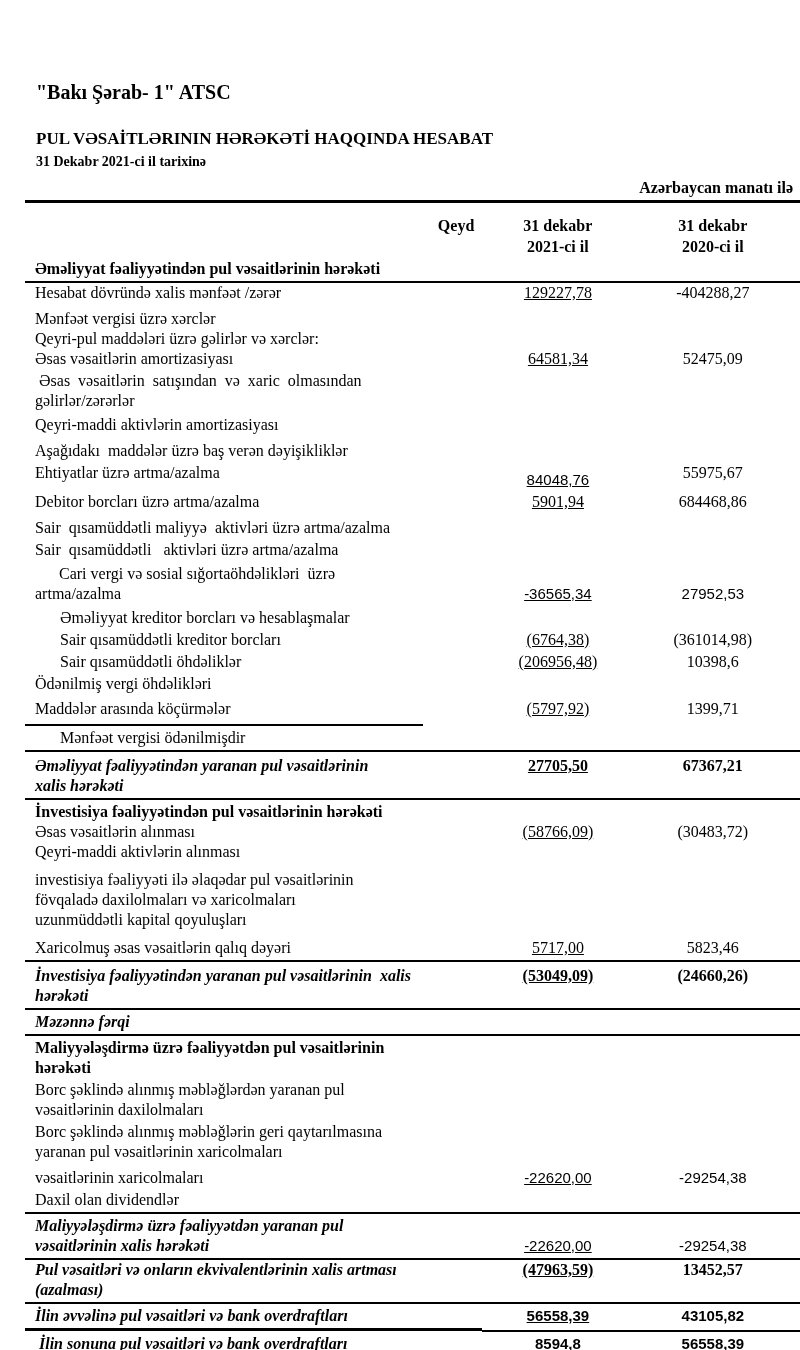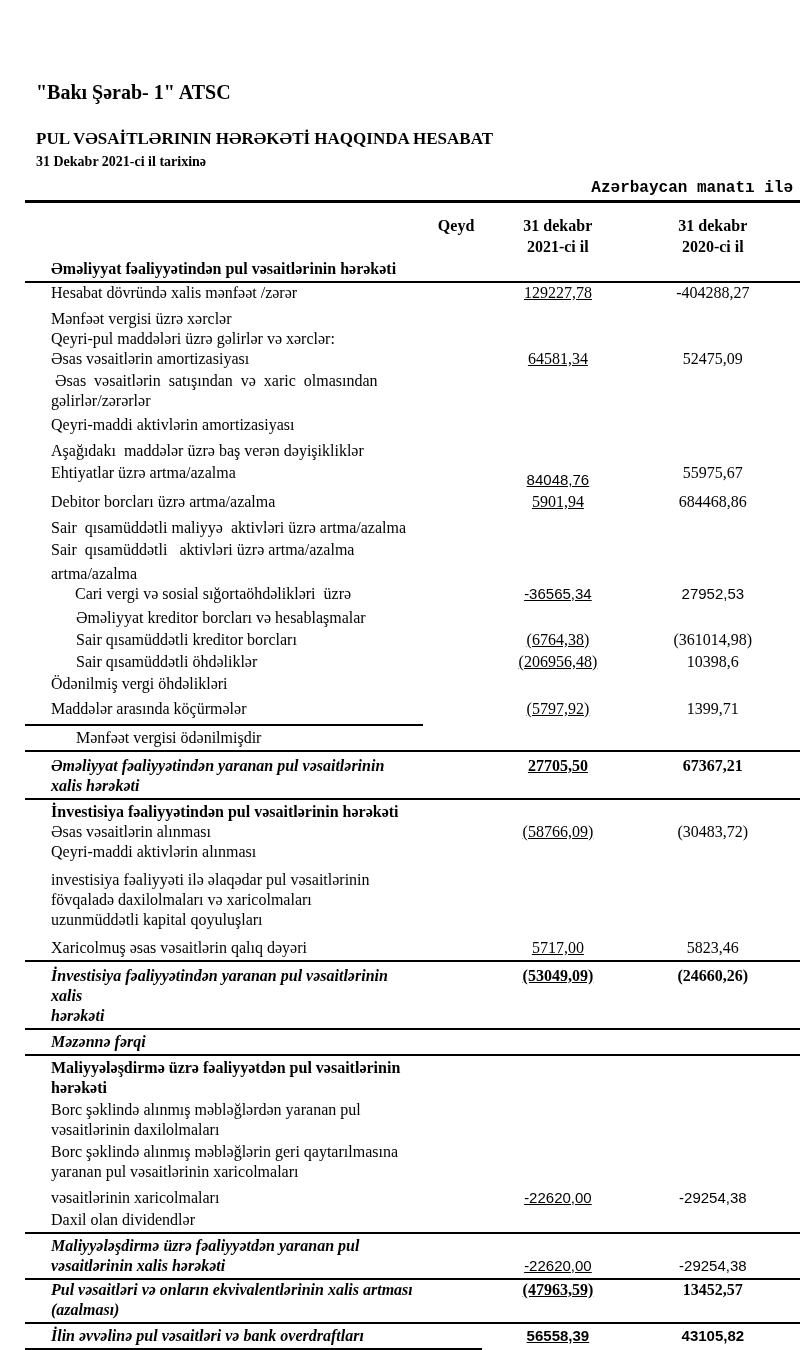--- a/index.html
+++ b/index.html
@@ -4,41 +4,41 @@
 <style>
   html,body{margin:0;padding:0;background:#ffffff;}
   .page{
     position:relative;width:800px;height:1350px;overflow:hidden;
     background:#fff;color:#000;
     font-family:"Liberation Serif","DejaVu Serif",serif;
   }
   .company{margin:80px 0 0 36px;font-size:20px;font-weight:bold;line-height:24px;}
   .rtitle{margin:24px 0 0 36px;font-size:17px;font-weight:bold;line-height:22px;}
   .rdate{margin:1px 0 0 36px;font-size:14px;font-weight:bold;line-height:22px;}
-  .currency{margin:5px 7px 2px 0;text-align:right;font-weight:bold;font-size:16px;line-height:20px;font-family:Liberation Mono, monospace;}
+  .currency{margin:5px 7px 2px 0;text-align:right;font-weight:bold;font-size:16px;line-height:20px;}
 
   .tbl{margin-left:25px;width:775px;}
   .rule{height:2px;background:#000;margin-top:2px;}
   .rule.first{height:3px;margin-top:0;}
   .rule.full{width:775px;}
   .rule.left{width:398px;}
   .rule.split{height:6px;background:transparent;display:flex;align-items:flex-start;}
   .rule.split .seg-l{width:457px;height:3px;background:#000;}
   .rule.split .seg-r{width:318px;height:2px;background:#000;margin-top:2px;}
 
   .thead{display:flex;padding:12px 0 2px 0;font-weight:bold;font-size:16px;}
   .thead .sp{width:410px;}
   .thead .note{width:70px;text-align:center;line-height:21px;}
   .thead .c1{width:140px;text-align:center;line-height:21px;}
   .thead .c2{width:180px;text-align:center;line-height:21px;}
 
   .row{display:flex;align-items:flex-start;font-size:16px;}
   .row.vbottom{align-items:flex-end;}
   .lbl{width:410px;padding-left:10px;box-sizing:border-box;}
-  .ln{white-space:pre-wrap;line-height:20px;margin-left:16px;}
+  .ln{white-space:pre-wrap;line-height:20px;}
   .note{width:70px;}
   .v{text-align:center;line-height:20px;font-style:normal;}
   .v1{width:140px;text-decoration:underline;}
   .v2{width:180px;}
   .v.sans{font-family:"Liberation Sans","DejaVu Sans",sans-serif;font-size:15px;}
   .v.bold{font-weight:bold;}
   .v.vlow{margin-top:7px;}
   .row.section .ln{font-weight:bold;}
   .row.total .ln{font-weight:bold;font-style:italic;}
   .row.large .ln{font-size:16px;line-height:26px;}
@@ -163,22 +163,22 @@
         <div class="row g2">
           <div class="lbl">
             <div class="ln">Sair  qısamüddətli   aktivləri üzrə artma/azalma</div>
           </div>
           <div class="note"></div>
           <div class="v v1 "></div>
           <div class="v v2 "></div>
         </div>
         <div class="row g4 vbottom">
           <div class="lbl">
+            <div class="ln">      Cari vergi və sosial sığortaöhdəlikləri  üzrə</div>
             <div class="ln">artma/azalma</div>
-            <div class="ln">      Cari vergi və sosial sığortaöhdəlikləri  üzrə</div>
           </div>
           <div class="note"></div>
           <div class="v v1 sans">-36565,34</div>
           <div class="v v2 sans">27952,53</div>
         </div>
         <div class="row g4 indent">
           <div class="lbl">
             <div class="ln">Əməliyyat kreditor borcları və hesablaşmalar</div>
           </div>
           <div class="note"></div>

